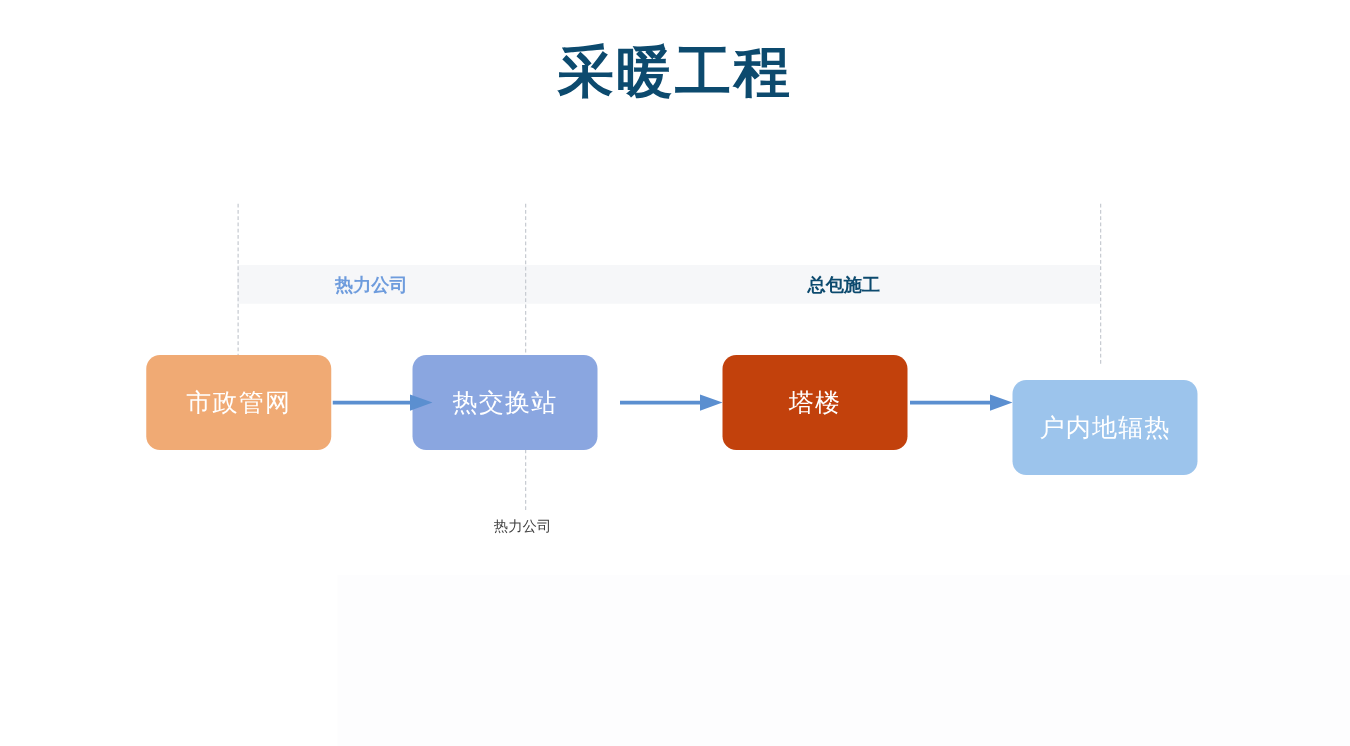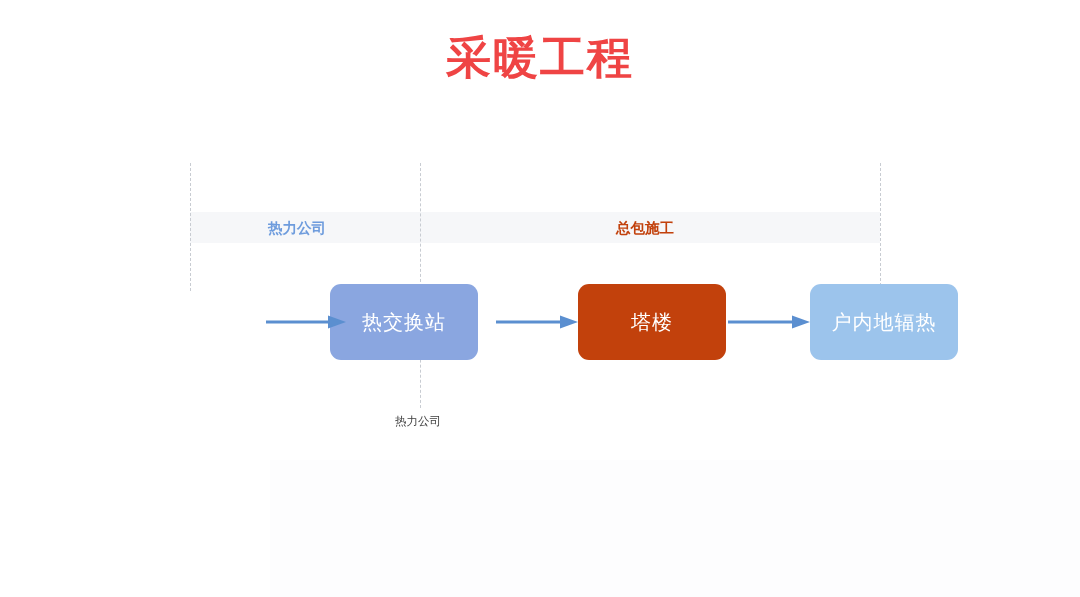--- a/index.html
+++ b/index.html
@@ -114,42 +114,45 @@
     background: #fdfdfe;
   }
 </style>
 </head>
 <body>
 
 <div id="slide">
 
   <div id="bottom-wash"></div>
 
-  <div id="title" style="color: #ef4444;">采暖工程</div>
+  <div id="title" style="color: #0c4a6e;">采暖工程</div>
 
   <div id="band" style="background: rgb(246, 247, 249);"></div>
 
   <div id="band-label-1" class="band-label" style="color: rgb(110, 156, 221);">热力公司</div>
 
-  <div id="band-label-2" class="band-label" style="color: #c2410c;">总包施工</div>
+  <div id="band-label-2" class="band-label" style="color: #0c4a6e; margin-left: 30px;">总包施工</div>
 
   <div id="divider-1" class="divider" style="border-left-color: rgb(200, 204, 210);"></div>
   <div id="divider-2" class="divider" style="border-left-color: rgb(200, 204, 210);"></div>
   <div id="divider-3" class="divider" style="border-left-color: rgb(200, 204, 210);"></div>
 
+  <div id="node-1" class="node" style="background: rgb(240, 170, 116);">
+    <span>市政管网</span>
+  </div>
 
   <div id="node-2" class="node" style="background: rgb(138, 166, 224);">
     <span>热交换站</span>
   </div>
 
   <div id="node-3" class="node" style="background: #c2410c;">
     <span>塔楼</span>
   </div>
 
-  <div id="node-4" class="node" style="background: rgb(156, 196, 236);">
+  <div id="node-4" class="node" style="background: rgb(156, 196, 236); margin-top: 20px;">
     <span>户内地辐热</span>
   </div>
 
   <svg id="arrow-1" class="arrow" viewBox="0 0 80 14" preserveAspectRatio="none">
     <line x1="0" y1="7" x2="64" y2="7" stroke="#5b8fd0" stroke-width="3"></line>
     <polygon points="62,0.5 80,7 62,13.5" fill="#5b8fd0"></polygon>
   </svg>
 
   <svg id="arrow-2" class="arrow" viewBox="0 0 82 14" preserveAspectRatio="none">
     <line x1="0" y1="7" x2="66" y2="7" stroke="#5b8fd0" stroke-width="3"></line>

